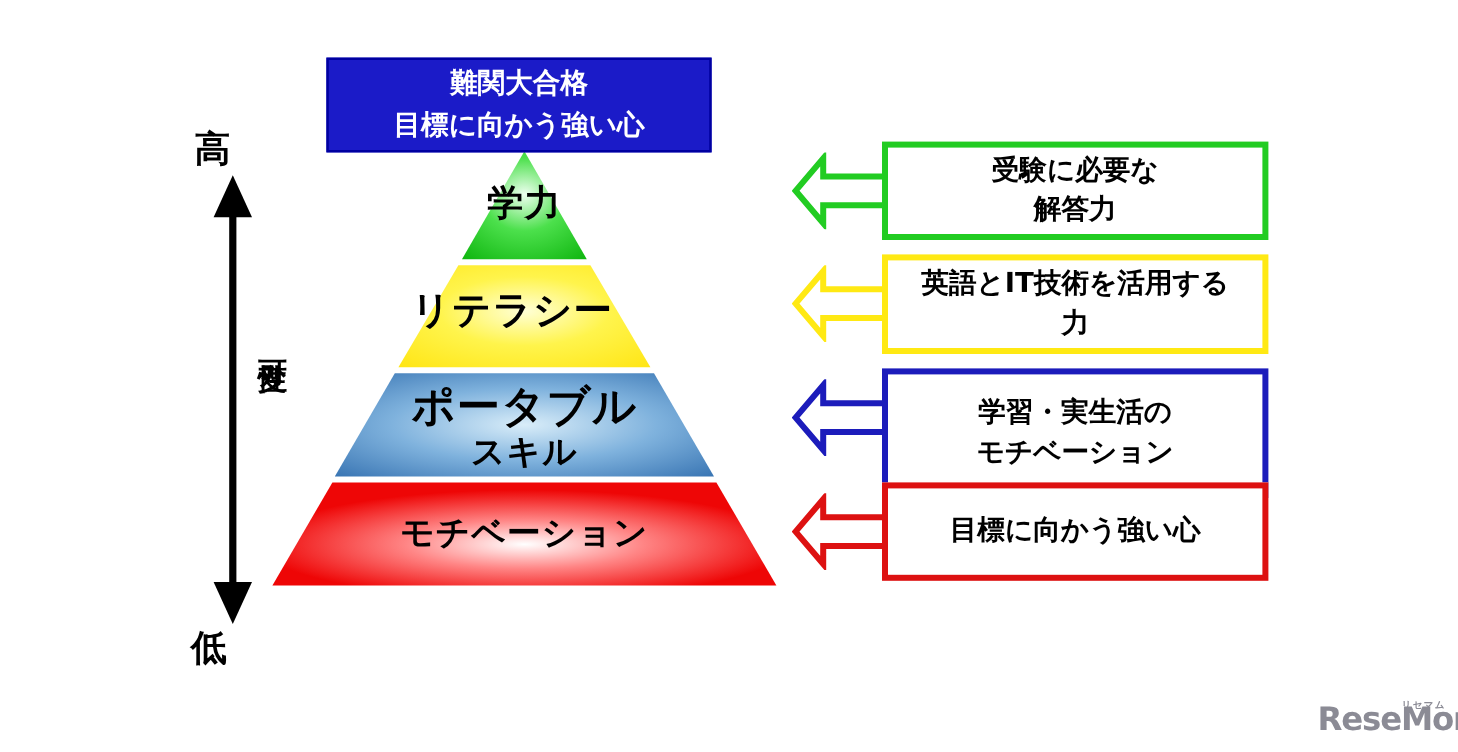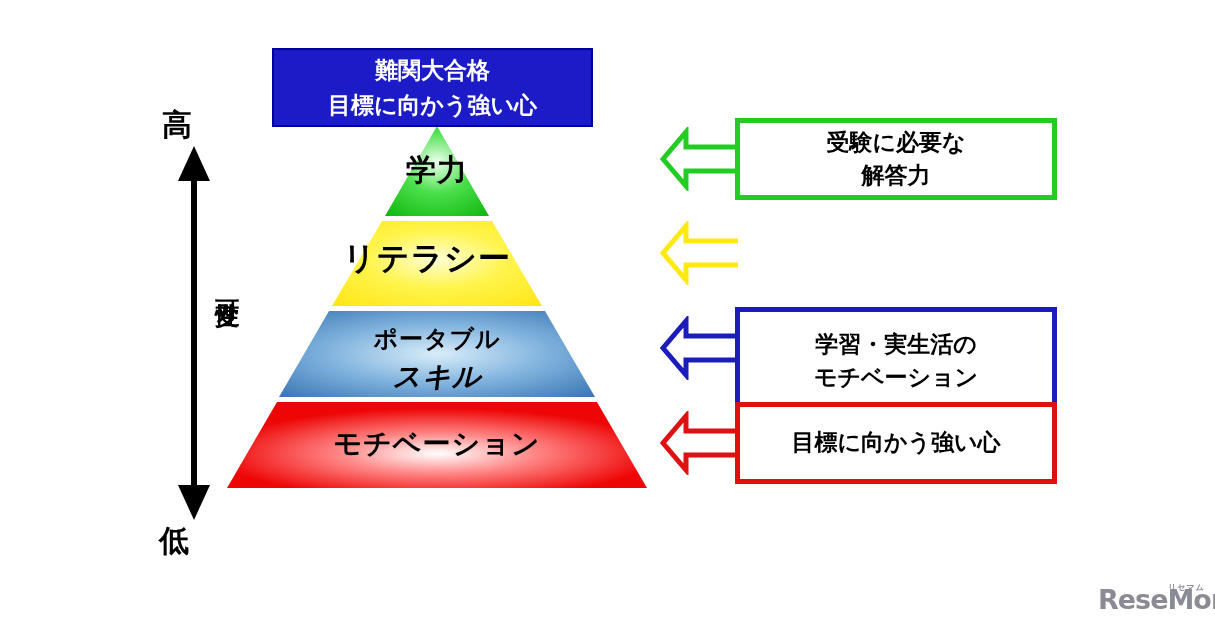--- a/index.html
+++ b/index.html
@@ -86,39 +86,43 @@
     </g>
   </svg>
 
   <div class="abs goal-box" style="background-color: rgb(27, 27, 200);">
     <div>難関大合格</div>
     <div>目標に向かう強い心</div>
   </div>
 
   <div class="abs pyr-label" style="left:437px;top:170px;font-size:30px;">学力</div>
   <div class="abs pyr-label" style="left:427px;top:259px;font-size:32px;">リテラシー</div>
-  <div class="abs pyr-label" style="left:437px;top:339px;font-size:24px;">ポータブル</div>
-  <div class="abs pyr-label" style="left:437px;top:377px;font-size:28px;font-style:italic;">スキル</div>
+  <div class="abs pyr-label" style="left:437px;top:339px;font-size:36px;">ポータブル</div>
+  <div class="abs pyr-label" style="left:437px;top:377px;font-size:28px;">スキル</div>
   <div class="abs pyr-label" style="left:437px;top:444px;font-size:28px;">モチベーション</div>
 
   <div class="abs axis-label ctext" style="left:160px;top:110px;width:34px;">高</div>
   <div class="abs axis-label ctext" style="left:157px;top:526px;width:34px;">低</div>
   <div class="abs axis-side" style="left:214px;top:281px;">可変性</div>
 
   <svg class="callout-arrow" style="left:660px;top:127px;" viewBox="0 0 80 64">
     <path d="M78 20 L26 20 L26 5 L3 32 L26 59 L26 44 L78 44" fill="#ffffff" stroke-width="5" stroke-linejoin="miter" stroke="#22cc22"></path>
   </svg>
   <div class="abs callout-box" style="top: 118px; height: 82px; border-color: rgb(34, 204, 34);">
     <div>受験に必要な</div>
     <div>解答力</div>
   </div>
 
   <svg class="callout-arrow" style="left:660px;top:221px;" viewBox="0 0 80 64">
     <path d="M78 20 L26 20 L26 5 L3 32 L26 59 L26 44 L78 44" fill="#ffffff" stroke-width="5" stroke-linejoin="miter" stroke="#ffe913"></path>
   </svg>
+  <div class="abs callout-box" style="top: 212px; height: 83px; border-color: rgb(255, 233, 19);">
+    <div>英語とIT技術を活用する</div>
+    <div>力</div>
+  </div>
 
   <svg class="callout-arrow" style="left:660px;top:316px;" viewBox="0 0 80 64">
     <path d="M78 20 L26 20 L26 5 L3 32 L26 59 L26 44 L78 44" fill="#ffffff" stroke-width="5" stroke-linejoin="miter" stroke="#1c1cbb"></path>
   </svg>
   <div class="abs callout-box" style="top: 307px; height: 108px; border-color: rgb(28, 28, 187);">
     <div>学習・実生活の</div>
     <div>モチベーション</div>
   </div>
 
   <svg class="callout-arrow" style="left:660px;top:411px;" viewBox="0 0 80 64">

